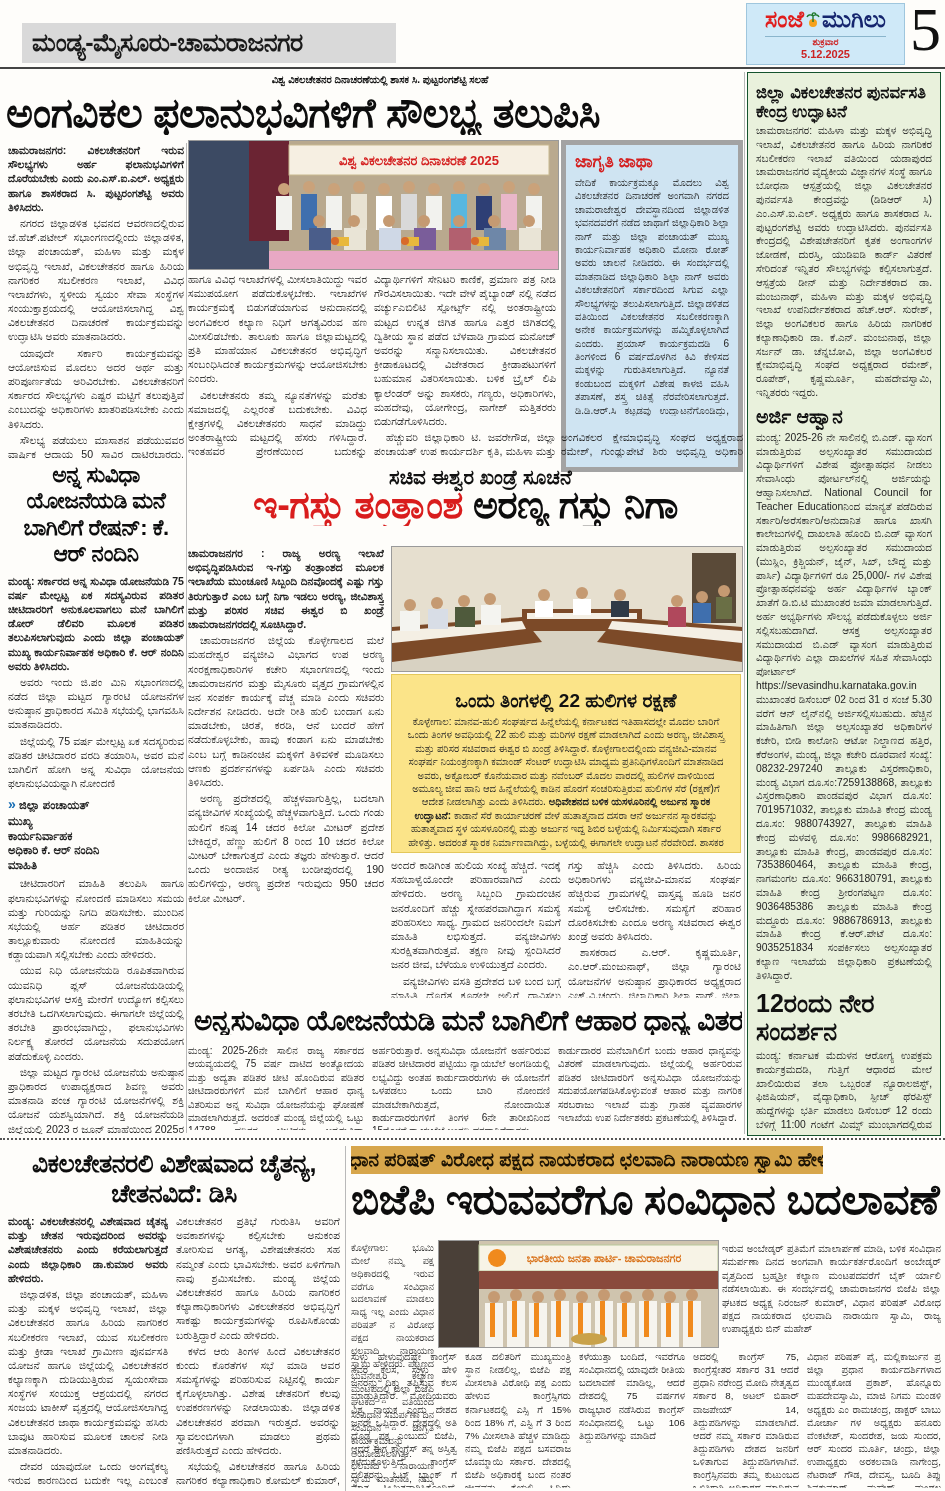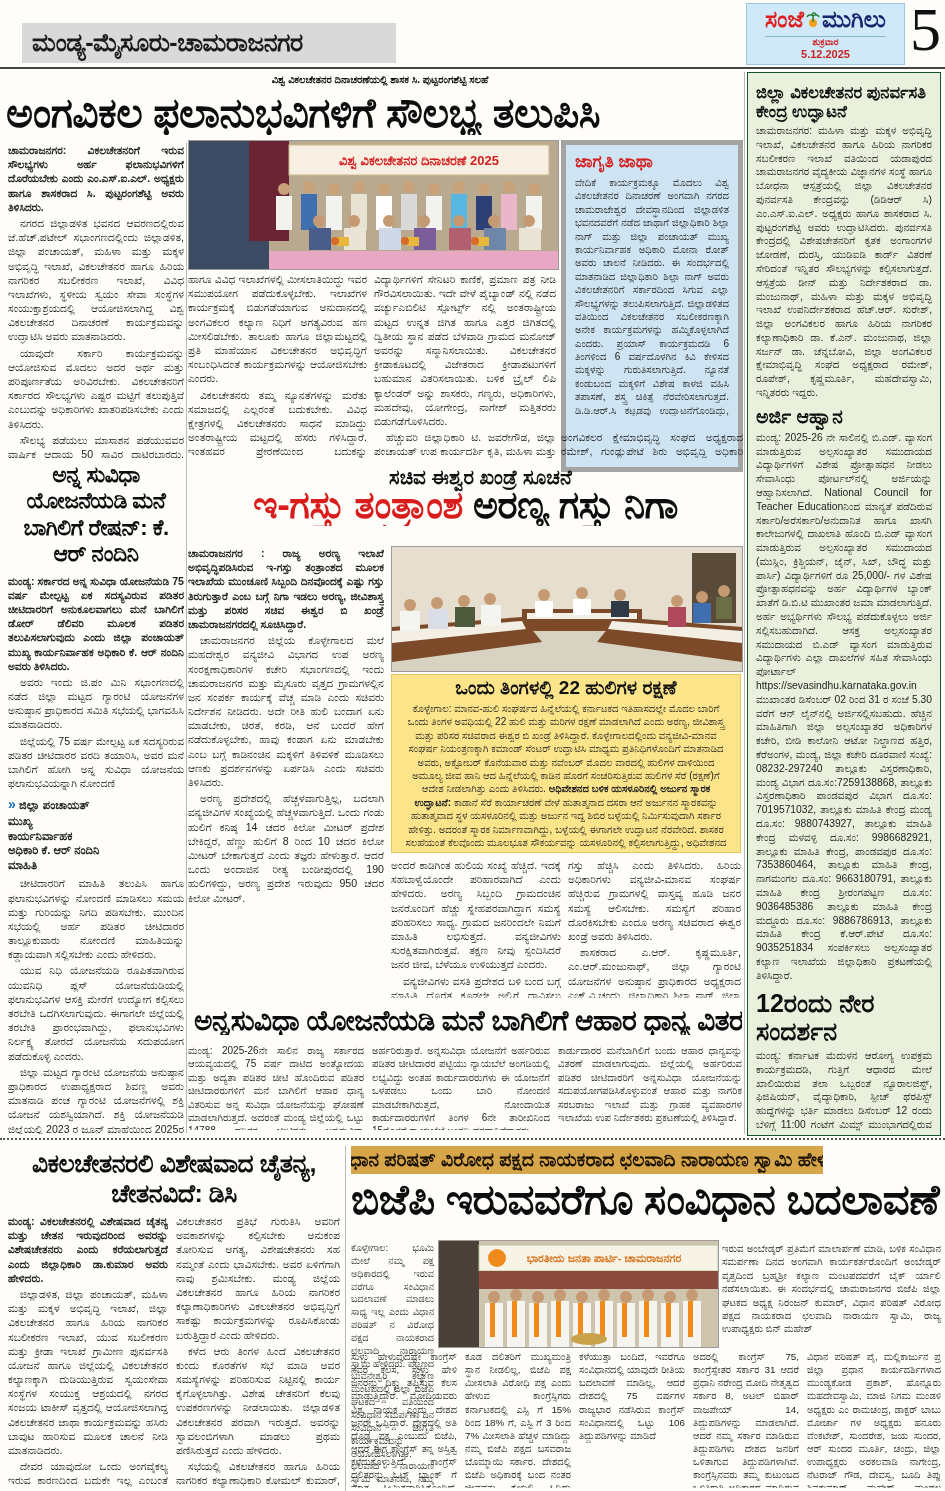--- a/index.html
+++ b/index.html
@@ -200,21 +200,21 @@
       <rect x="143" y="54" width="18" height="16" fill="#fff"></rect>
         <rect x="181" y="52" width="18" height="16" fill="#fff"></rect>
         <rect x="219" y="54" width="18" height="16" fill="#2f3a46"></rect>
       <rect x="276" y="60" width="18" height="20" fill="#b0485c"></rect>
         <rect x="301" y="56" width="18" height="20" fill="#3f6fae"></rect>
         <rect x="324" y="50" width="16" height="22" fill="#6a6f45"></rect>
     </g>
   </svg>
 </div>
 
-<div class="abs" style="left:391px;top:674px;width:350px;height:179px;background:#fbe489;border:1px solid #e3c75a;box-sizing:border-box;padding:2px 12px;overflow:hidden;">
+<div class="abs" style="left:391px;top:674px;width:350px;height:179px;background:#fbe489;border:1px solid #e3c75a;box-sizing:border-box;padding:15px 12px;overflow:hidden;">
   <div class="boxhead" style="font-size:19px;text-align:center;margin-bottom:3px;color:#111;">ಒಂದು ತಿಂಗಳಲ್ಲಿ 22 ಹುಲಿಗಳ ರಕ್ಷಣೆ</div>
   <div class="bt" style="font-size:10px;text-align:center;">
     <span>ಕೊಳ್ಳೇಗಾಲ: ಮಾನವ-ಹುಲಿ ಸಂಘರ್ಷದ ಹಿನ್ನೆಲೆಯಲ್ಲಿ ಕರ್ನಾಟಕದ ಇತಿಹಾಸದಲ್ಲೇ ಮೊದಲ ಬಾರಿಗೆ ಒಂದು ತಿಂಗಳ ಅವಧಿಯಲ್ಲಿ 22 ಹುಲಿ ಮತ್ತು ಮರಿಗಳ ರಕ್ಷಣೆ ಮಾಡಲಾಗಿದೆ ಎಂದು ಅರಣ್ಯ, ಜೀವಿಶಾಸ್ತ್ರ ಮತ್ತು ಪರಿಸರ ಸಚಿವರಾದ ಈಶ್ವರ ಬಿ ಖಂಡ್ರೆ ತಿಳಿಸಿದ್ದಾರೆ. ಕೊಳ್ಳೇಗಾಲದಲ್ಲಿಂದು ವನ್ಯಜೀವಿ-ಮಾನವ ಸಂಘರ್ಷ ನಿಯಂತ್ರಣಕ್ಕಾಗಿ ಕಮಾಂಡ್ ಸೆಂಟರ್ ಉದ್ಘಾಟಿಸಿ ಮಾಧ್ಯಮ ಪ್ರತಿನಿಧಿಗಳೊಂದಿಗೆ ಮಾತನಾಡಿದ ಅವರು, ಅಕ್ಟೋಬರ್ ಕೊನೆಯವಾರ ಮತ್ತು ನವೆಂಬರ್ ಮೊದಲ ವಾರದಲ್ಲಿ ಹುಲಿಗಳ ದಾಳಿಯಿಂದ ಅಮೂಲ್ಯ ಜೀವ ಹಾನಿ ಆದ ಹಿನ್ನೆಲೆಯಲ್ಲಿ ಕಾಡಿನ ಹೊರಗೆ ಸಂಚರಿಸುತ್ತಿರುವ ಹುಲಿಗಳ ಸೆರೆ (ರಕ್ಷಣೆ)ಗೆ ಆದೇಶ ನೀಡಲಾಗಿತ್ತು ಎಂದು ತಿಳಿಸಿದರು.</span>
     <span class="dl">ಅಧಿವೇಶನದ ಬಳಿಕ ಯಸಳೂರಿನಲ್ಲಿ ಅರ್ಜುನ ಸ್ಮಾರಕ ಉದ್ಘಾಟನೆ:</span>
     <span>ಕಾಡಾನೆ ಸೆರೆ ಕಾರ್ಯಾಚರಣೆ ವೇಳೆ ಹುತಾತ್ಮನಾದ ದಸರಾ ಆನೆ ಅರ್ಜುನನ ಸ್ಮಾರಕವನ್ನು ಹುತಾತ್ಮವಾದ ಸ್ಥಳ ಯಸಳೂರಿನಲ್ಲಿ ಮತ್ತು ಅರ್ಜುನ ಇದ್ದ ಶಿಬಿರ ಬಳ್ಳೆಯಲ್ಲಿ ನಿರ್ಮಿಸುವುದಾಗಿ ಸರ್ಕಾರ ಹೇಳಿತ್ತು. ಅದರಂತೆ ಸ್ಮಾರಕ ನಿರ್ಮಾಣವಾಗಿದ್ದು, ಬಳ್ಳೆಯಲ್ಲಿ ಈಗಾಗಲೇ ಉದ್ಘಾಟನೆ ನೆರವೇರಿದೆ. ಶಾಸಕರ ಸಲಹೆಯಂತೆ ಕೆಲವೊಂದು ಮೂಲಭೂತ ಸೌಕರ್ಯವನ್ನು ಯಸಳೂರಿನಲ್ಲಿ ಕಲ್ಪಿಸಲಾಗುತ್ತಿದ್ದು, ಅಧಿವೇಶನದ ಬಳಿಕ ಉದ್ಘಾಟನೆ ನೆರವೇರಿಸುವುದಾಗಿ ಅರಣ್ಯ ಸಚಿವರಾದ ಈಶ್ವರ ಬಿ ಖಂಡ್ರೆ ತಿಳಿಸಿದರು.</span>
   </div>
 </div>
 
 <div class="abs bt" style="left:391px;top:858px;width:170px;height:140px;">
   <p class="first">ಅಂದರೆ ಕಾಡಿಗಿಂತ ಹುಲಿಯ ಸಂಖ್ಯೆ ಹೆಚ್ಚಿದೆ. ಇದಕ್ಕೆ ಸಹಬಾಳ್ವೆಯೊಂದೇ ಪರಿಹಾರವಾಗಿದೆ ಎಂದು ಹೇಳಿದರು. ಅರಣ್ಯ ಸಿಬ್ಬಂದಿ ಗ್ರಾಮದಂಚಿನ ಜನರೊಂದಿಗೆ ಹೆಚ್ಚು ಸ್ನೇಹಪರವಾಗಿದ್ದಾಗ ಸಮಸ್ಯೆ ಪರಿಹರಿಸಲು ಸಾಧ್ಯ. ಗ್ರಾಮದ ಜನರಿಂದಲೇ ನಿಮಗೆ ಮಾಹಿತಿ ಲಭಿಸುತ್ತದೆ. ವನ್ಯಜೀವಿಗಳು ಸುರಕ್ಷಿತವಾಗಿರುತ್ತವೆ. ತಕ್ಷಣ ನೀವು ಸ್ಪಂದಿಸಿದರೆ ಜನರ ಜೀವ, ಬೆಳೆಯೂ ಉಳಿಯುತ್ತದೆ ಎಂದರು.</p>

